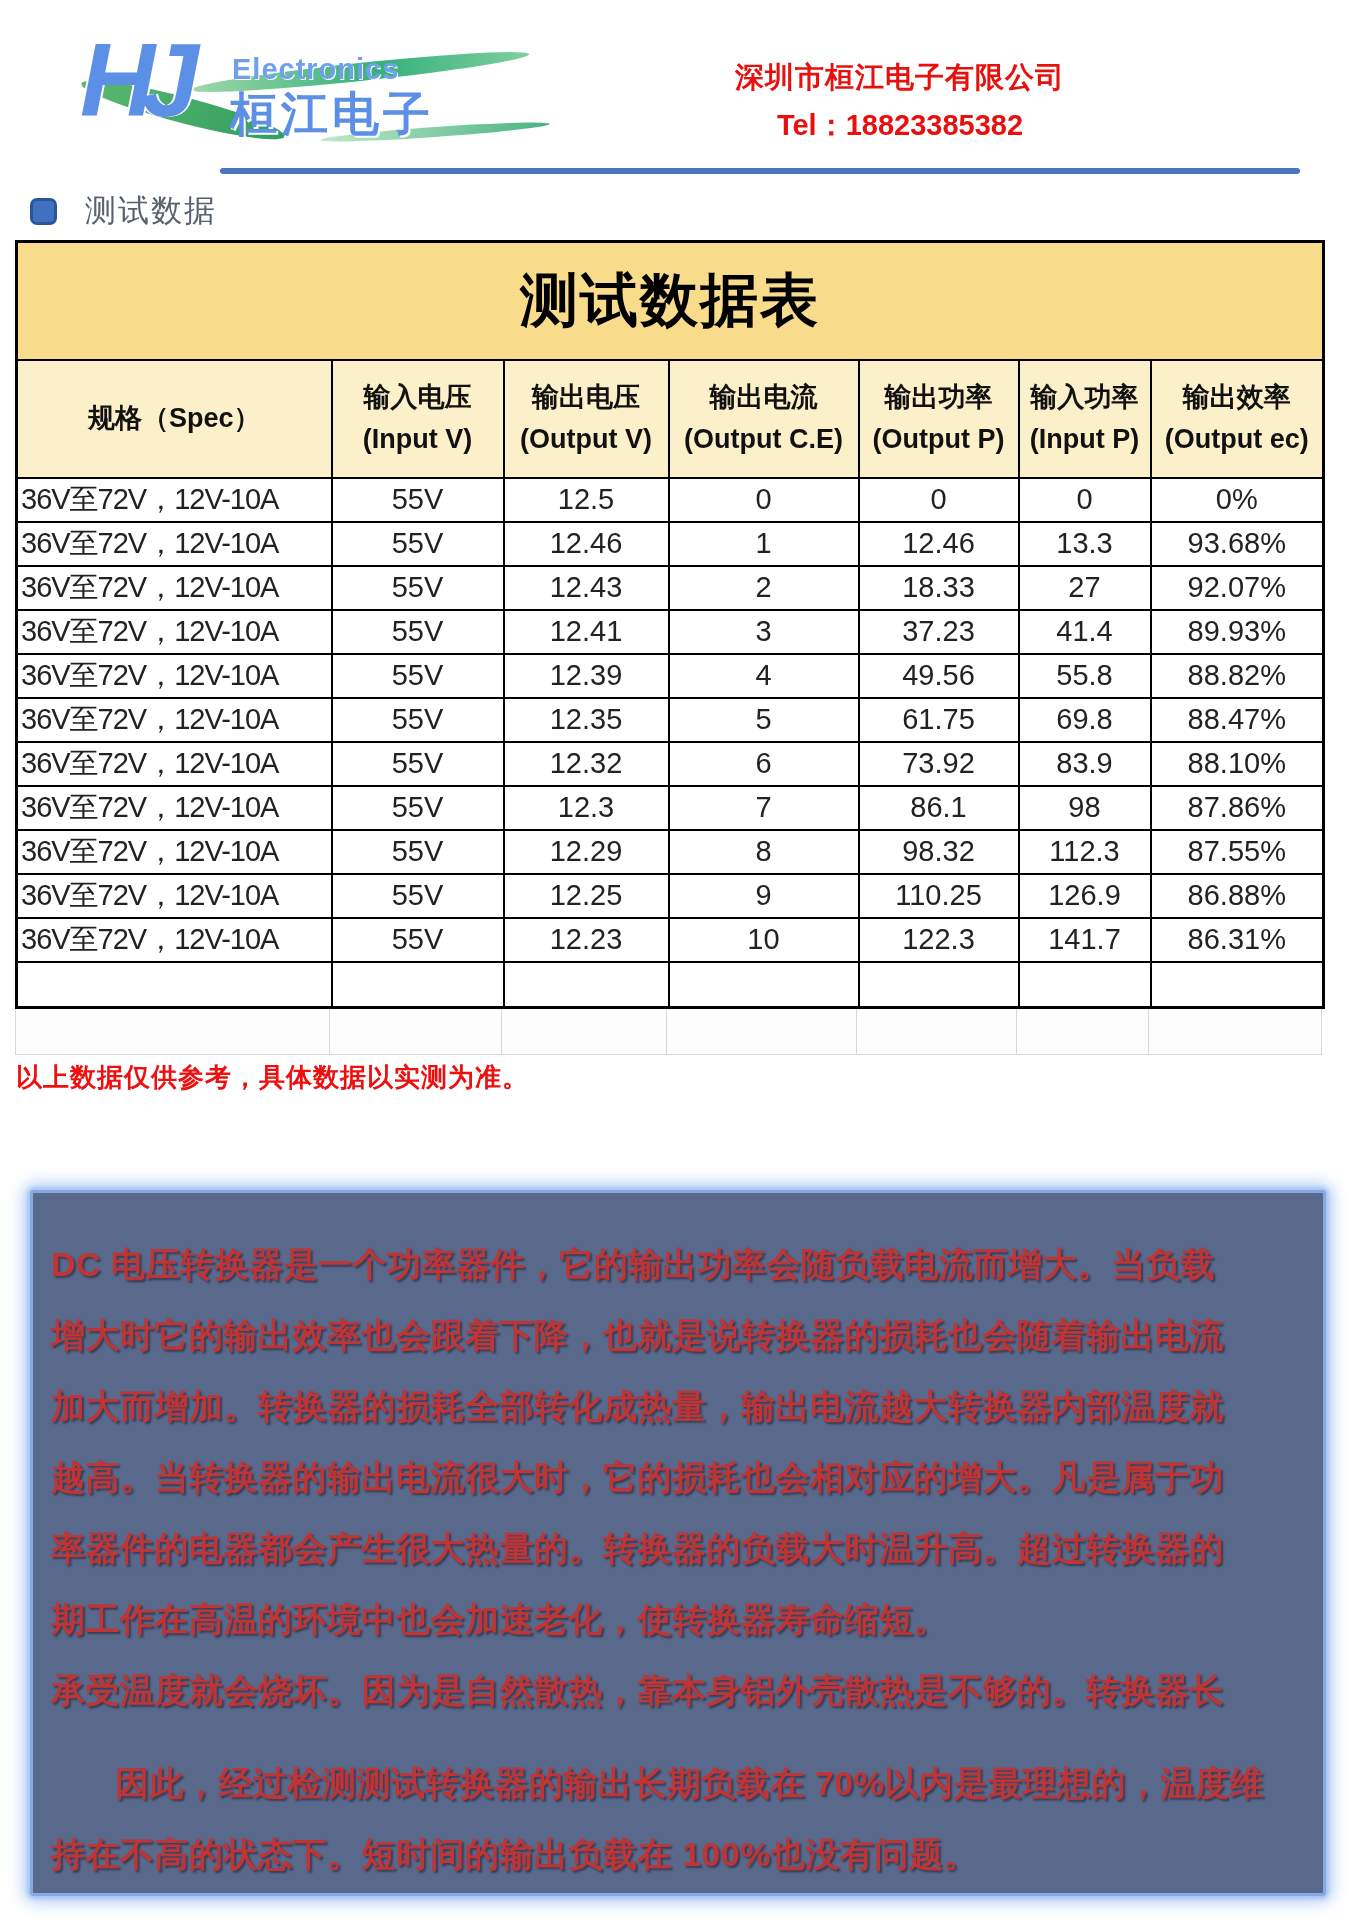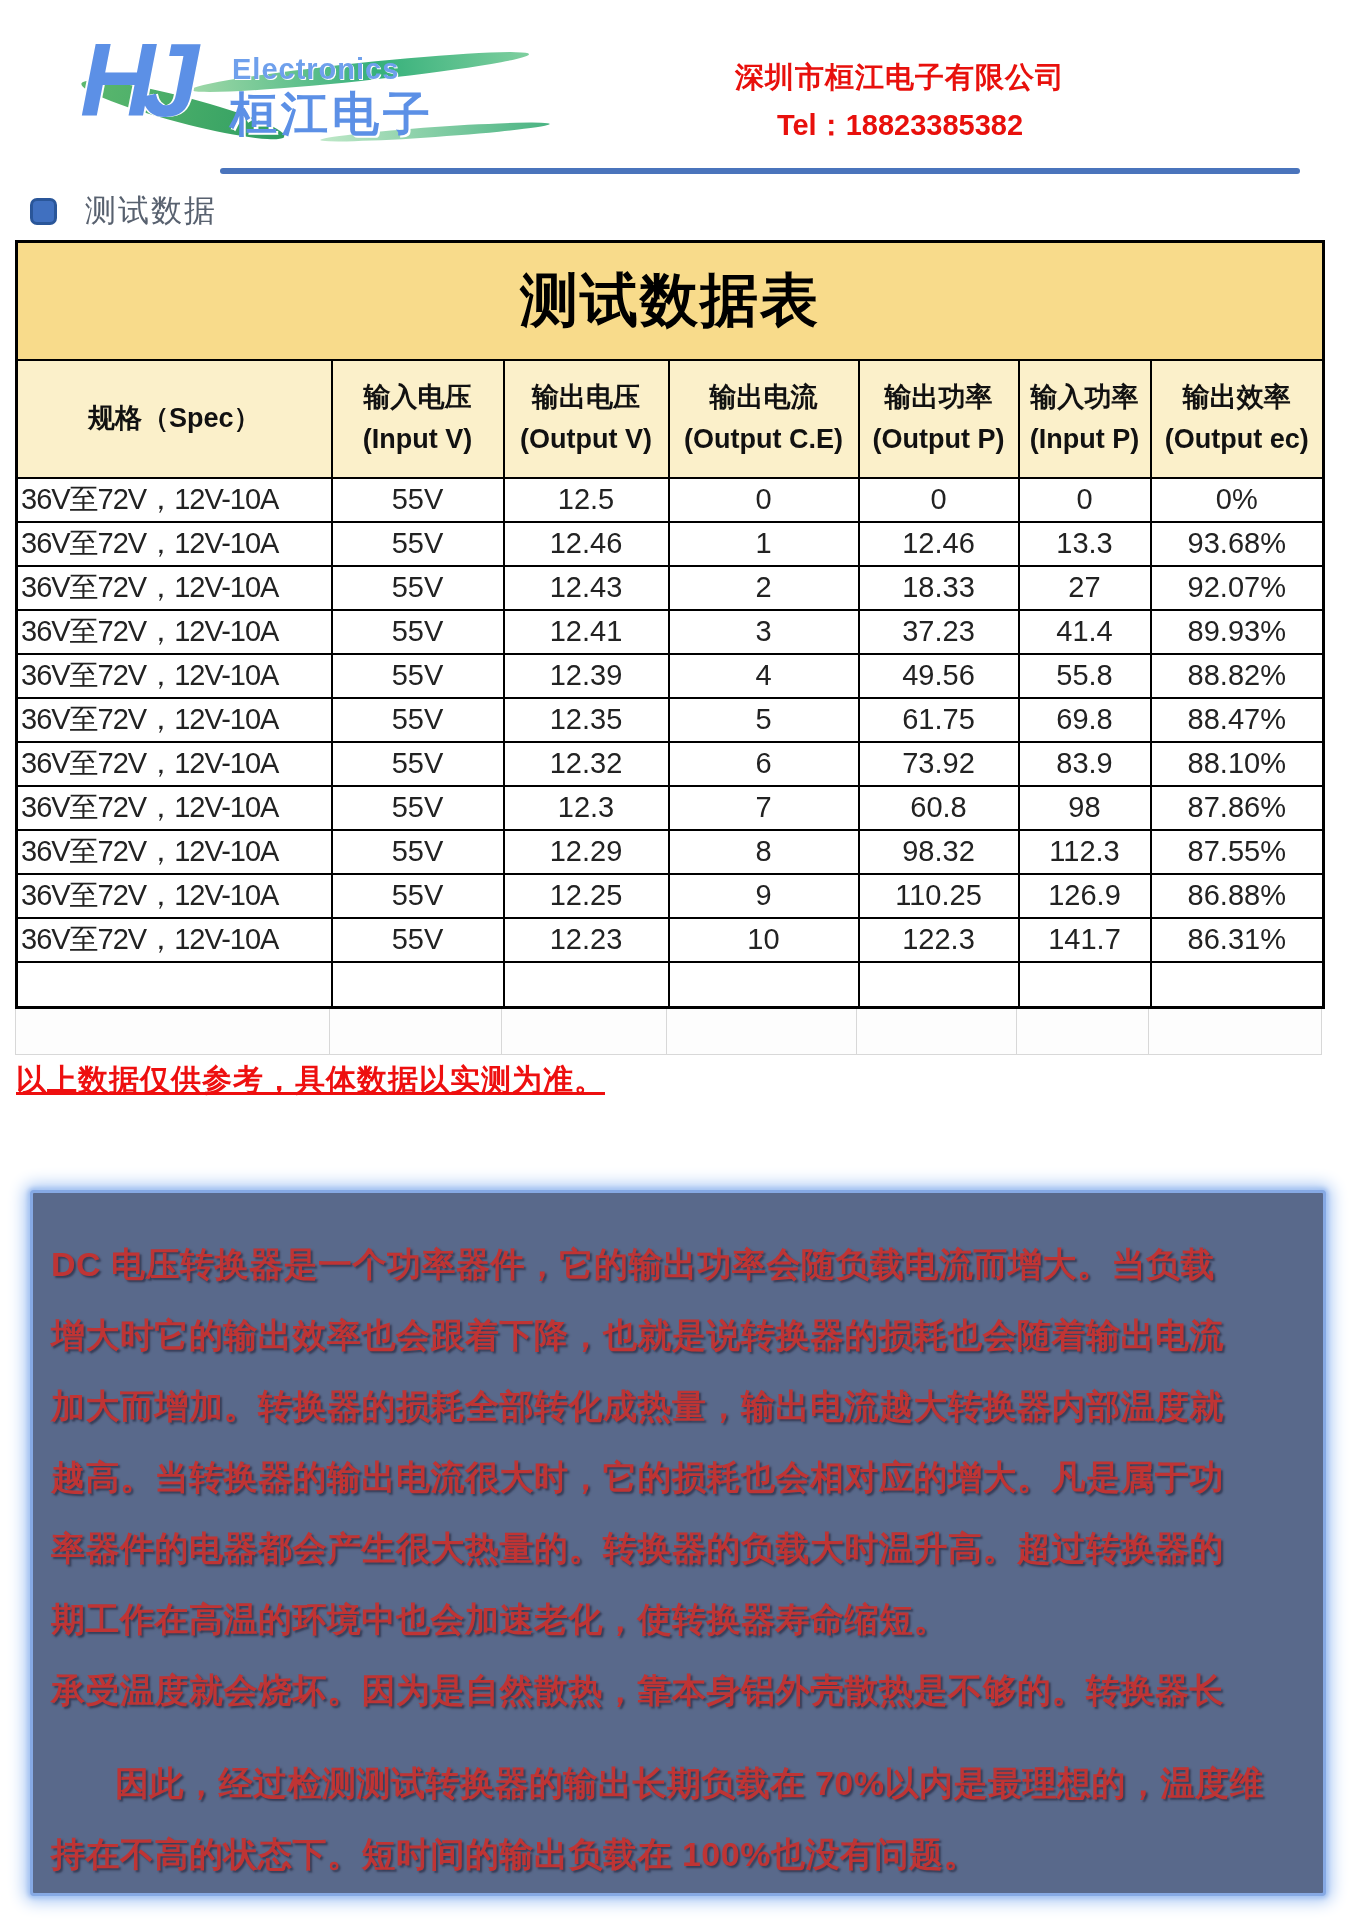--- a/index.html
+++ b/index.html
@@ -51,22 +51,22 @@
                  font-weight:400; white-space:nowrap; overflow:hidden; }
   .data-row td.spec { text-align:left; padding-left:3px; letter-spacing:-1px; }
   .empty-row td { height:46px; }
 
   .light-row { display:grid; grid-template-columns:315px 172px 165px 190px 160px 132px 173px;
                width:1307px; height:46px; }
   .light-row .lcell { border-right:1px solid #D8D8D8; border-bottom:1px solid #D8D8D8; background:#FDFDFD; }
   .light-row .lcell:first-child { border-left:1px solid #D8D8D8; }
 
   
-  .disclaimer { position:absolute; left:16px; top:1060px; font-size:30px; font-weight:bold;
-                color:var(--red-text,#EE0F0F); letter-spacing:1px;text-decoration:underline; }
+  .disclaimer { position:absolute; left:16px; top:1060px; font-size:26px; font-weight:bold;
+                color:var(--red-text,#EE0F0F); letter-spacing:1px; }
 
   
   .note-box { position:absolute; left:30px; top:1190px; width:1296px; height:706px;
               background:var(--note-bg,#59698B);
               border:3px solid var(--note-border,#86A9E4); border-radius:4px;
               box-shadow:0 0 16px 6px var(--note-glow,#AECBF5), 0 0 4px 2px var(--note-border,#86A9E4);
               padding:36px 18px 0 18px; overflow:hidden; }
   .note-line { font-size:34px; font-weight:bold; color:var(--note-text,#BF3434);
                line-height:71px; white-space:nowrap; letter-spacing:0.5px;
                text-shadow:2px 2px 2px rgba(25,25,45,0.55); }
@@ -206,21 +206,21 @@
             <td>6</td>
             <td>73.92</td>
             <td>83.9</td>
             <td>88.10%</td>
           </tr>
           <tr class="data-row">
             <td class="spec">36V至72V，12V-10A</td>
             <td>55V</td>
             <td>12.3</td>
             <td>7</td>
-            <td>60.8</td>
+            <td>86.1</td>
             <td>98</td>
             <td>87.86%</td>
           </tr>
           <tr class="data-row">
             <td class="spec">36V至72V，12V-10A</td>
             <td>55V</td>
             <td>12.29</td>
             <td>8</td>
             <td>98.32</td>
             <td>112.3</td>

